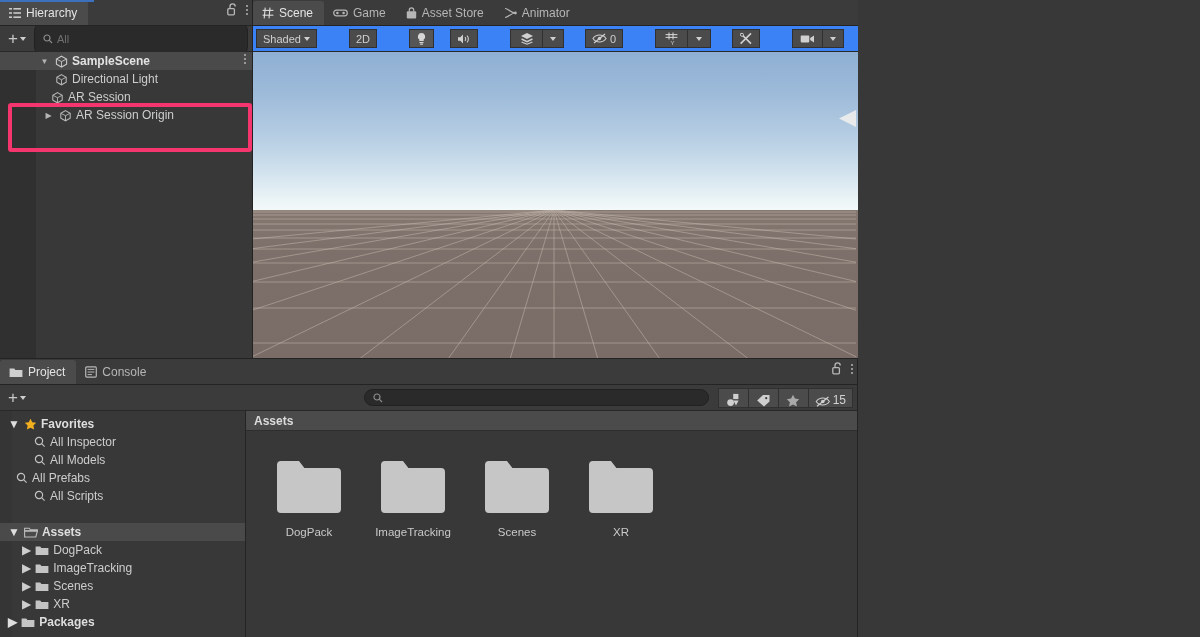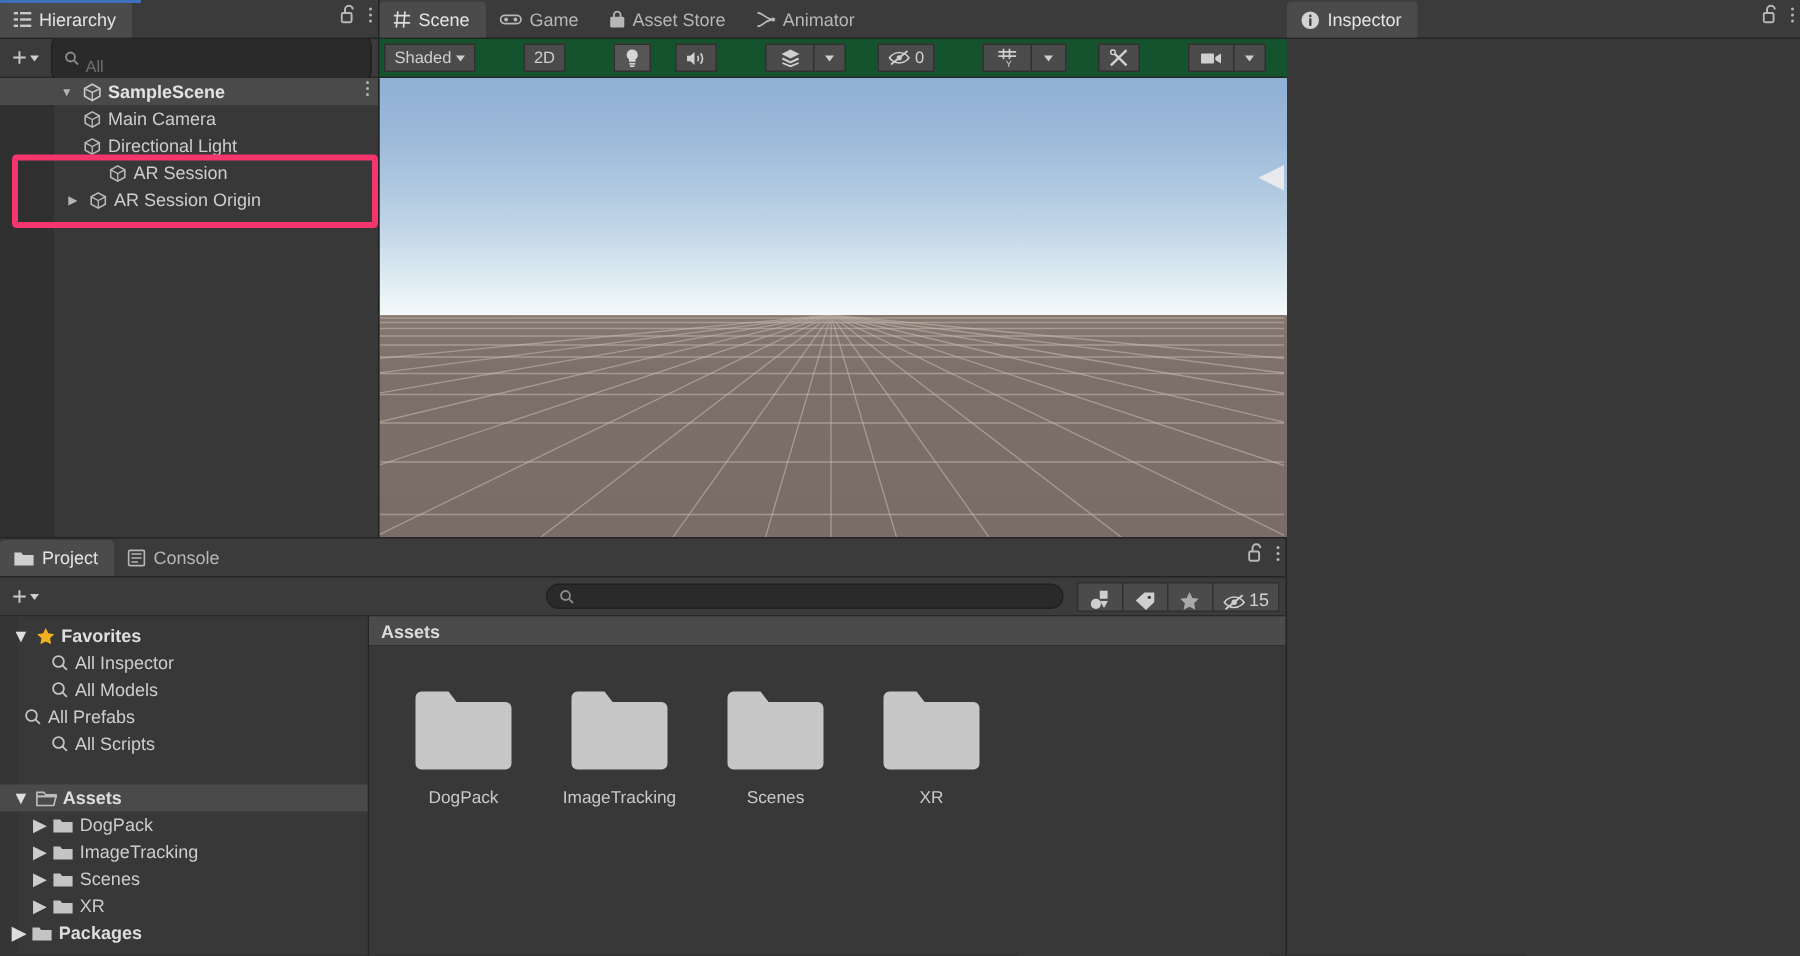--- a/index.html
+++ b/index.html
@@ -42,21 +42,21 @@
   }
 
   
   .ico { display: inline-flex; align-items: center; justify-content: center; }
   svg { display: block; }
 
   
   #hierarchy { left: 0; top: 0; width: 252px; height: 358px; background: #383838; }
   .hsearch {
     flex: 1; height: 17px; background: #2a2a2a; border: 1px solid #212121;
-    border-radius: 9px; display: flex; gap: 4px;
+    border-radius: 9px; display: flex; align-items: center; gap: 4px;
     padding: 16px 8px; color: #6f6f6f; font-size: 11px;
   }
   .plusbtn { display: flex; align-items: center; gap: 2px; padding: 0 4px; color: #c8c8c8; }
   .htree { position: relative; height: 306px; background: #383838; }
   .gutter {
     position: absolute; left: 0; top: 0; width: 36px; height: 100%;
     background: #303030;
   }
   .row {
     position: relative; height: 18px; display: flex; align-items: center;
@@ -68,21 +68,21 @@
 
   
   .annot {
     position: absolute; border: 4px solid #f5356e; border-radius: 3px;
     pointer-events: none;
   }
 
   
   #sceneview { left: 253px; top: 0; width: 685px; height: 358px; background: #3b3b3b; }
   .scenetools {
-    height: 26px; background: #14532d; display: flex; align-items: center;
+    height: 26px; background: #3b82f6; display: flex; align-items: center;
     padding: 0 3px; gap: 16px; border-bottom: 1px solid #282828;
   }
   .sbtn {
     height: 19px; background: #4b4b4b; border: 1px solid #303030;
     display: flex; align-items: center; justify-content: center;
     padding: 0 6px; color: #cfcfcf; font-size: 11px; gap: 3px;
   }
   .sbtn.flat { background: #565656; }
   .sgroup { display: flex; margin-right: 5px; }
   .sgroup .sbtn { border-right-width: 0; flex-direction: column; }
@@ -207,41 +207,32 @@
             </svg>
         </span>
         <span style="font-weight:bold;color:#e2e2e2">SampleScene</span>
         <span class="dots rowdots">
             <i></i>
             <i></i>
             <i></i>
           </span>
       </div>
 
+
       <div class="row" style="padding-left:55px">
         <span class="ico">
           <svg width="13" height="13" viewBox="0 0 13 13">
               <path d="M6.5 1.6 11.2 4.2v5L6.5 11.8 1.8 9.2v-5z" fill="none" stroke="#b9b9b9" stroke-width="1.05"></path>
               <path d="M2.1 4.4 6.5 6.7l4.4-2.3M6.5 6.7v5" stroke="#b9b9b9" stroke-width=".9" fill="none"></path>
             </svg>
         </span>
-        <span>Main Camera</span>
-      </div>
-
-      <div class="row" style="padding-left:55px">
-        <span class="ico">
-          <svg width="13" height="13" viewBox="0 0 13 13">
-              <path d="M6.5 1.6 11.2 4.2v5L6.5 11.8 1.8 9.2v-5z" fill="none" stroke="#b9b9b9" stroke-width="1.05"></path>
-              <path d="M2.1 4.4 6.5 6.7l4.4-2.3M6.5 6.7v5" stroke="#b9b9b9" stroke-width=".9" fill="none"></path>
-            </svg>
-        </span>
         <span>Directional Light</span>
       </div>
 
-      <div class="row" style="padding-left:72px">
+      <div class="row" style="padding-left:51px">
         <span class="ico">
           <svg width="13" height="13" viewBox="0 0 13 13">
               <path d="M6.5 1.6 11.2 4.2v5L6.5 11.8 1.8 9.2v-5z" fill="none" stroke="#b9b9b9" stroke-width="1.05"></path>
               <path d="M2.1 4.4 6.5 6.7l4.4-2.3M6.5 6.7v5" stroke="#b9b9b9" stroke-width=".9" fill="none"></path>
             </svg>
         </span>
         <span>AR Session</span>
       </div>
 
       <div class="row" style="padding-left:42px">
@@ -739,41 +730,16 @@
                 </svg>
             </span>
             <span class="glabel">XR</span>
           </div>
         </div>
       </div>
     </div>
   </div>
 
   <div class="panel" id="inspector">
-    <div class="tabbar">
-      <div class="tab active">
-        <span class="ico">
-          <svg width="13" height="13" viewBox="0 0 13 13">
-              <circle cx="6.5" cy="6.5" r="5.8" fill="#d2d2d2"></circle>
-              <rect x="5.8" y="5.2" width="1.5" height="5" fill="#3b3b3b"></rect>
-              <rect x="5.8" y="2.8" width="1.5" height="1.6" fill="#3b3b3b"></rect>
-            </svg>
-        </span>
-        <span>Inspector</span>
-      </div>
-      <div class="tabbar-right">
-        <span class="ico">
-          <svg width="11" height="13" viewBox="0 0 11 13">
-              <path d="M3 5.6V3.4a2.6 2.6 0 0 1 5.2 0" fill="none" stroke="#b8b8b8" stroke-width="1.3"></path>
-              <rect x="0.8" y="5.6" width="6.6" height="6.2" rx="1" fill="none" stroke="#b8b8b8" stroke-width="1.3"></rect>
-            </svg>
-        </span>
-        <span class="dots ico">
-            <i></i>
-            <i></i>
-            <i></i>
-          </span>
-      </div>
-    </div>
     <div class="inspbody"></div>
   </div>
 
 </div>
 
 </body></html>

